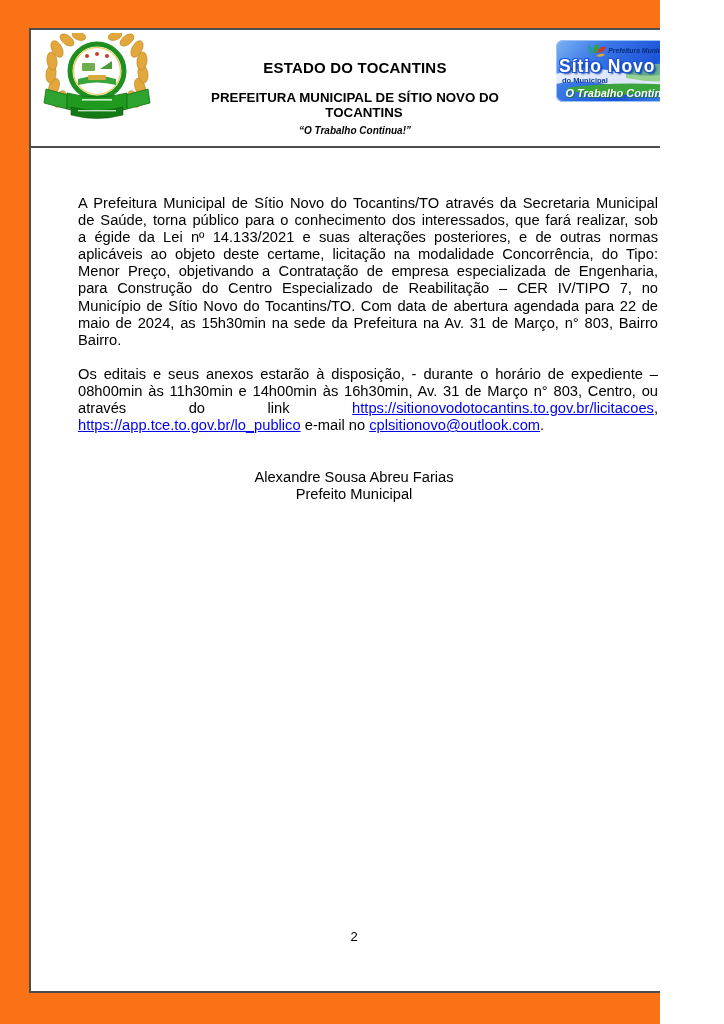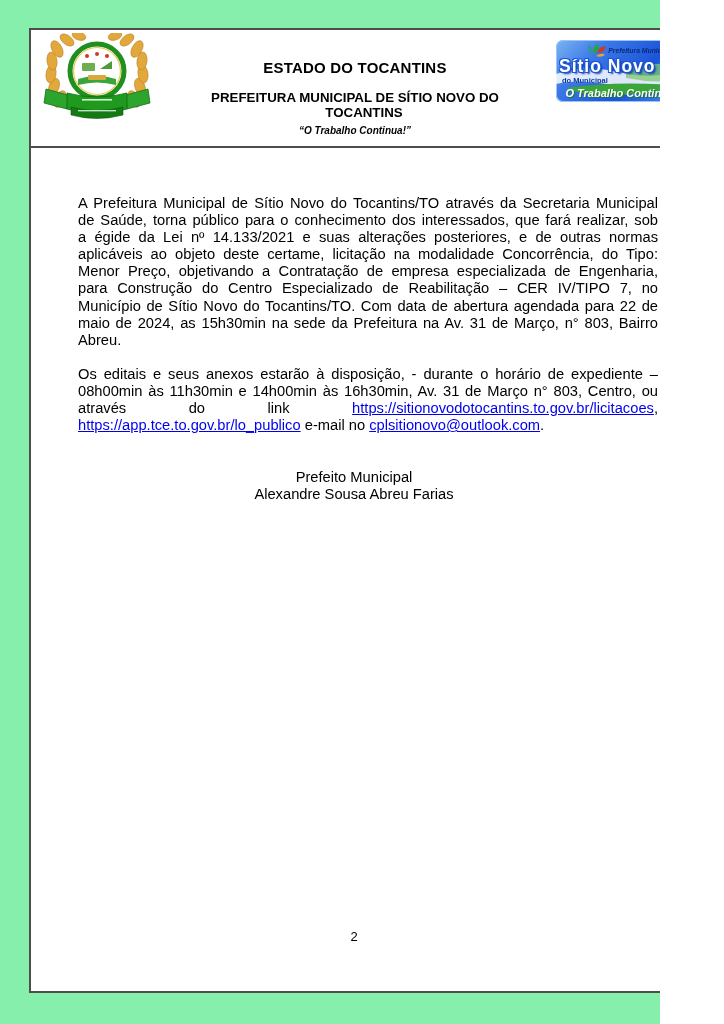--- a/index.html
+++ b/index.html
@@ -1,17 +1,17 @@
 <!DOCTYPE html>
 <html><head>
 <meta charset="utf-8">
 <style>
   html,body { margin:0; padding:0; background:#fff; }
   .page {
-    position:relative; width:660px; height:1024px; background:#86efac;
+    position:relative; width:660px; height:1024px; background:#f97316;
     font-family:"Liberation Sans", sans-serif; color:#000; overflow:hidden;
   }
   .doc-border {
     position:absolute; left:29px; top:28px; width:665px; height:965px;
     box-sizing:border-box; border:2px solid #4d4d4d; background:#fff;
   }
   .separator {
     position:absolute; left:30px; top:146px; width:678px; height:2px;
     background:#4d4d4d;
   }
@@ -146,30 +146,30 @@
 
   <div class="body-text">
     <div class="ln">A Prefeitura Municipal de Sítio Novo do Tocantins/TO através da Secretaria Municipal</div>
     <div class="ln">de Saúde, torna público para o conhecimento dos interessados, que fará realizar, sob</div>
     <div class="ln">a égide da Lei nº 14.133/2021 e suas alterações posteriores, e de outras normas</div>
     <div class="ln">aplicáveis ao objeto deste certame, licitação na modalidade Concorrência, do Tipo:</div>
     <div class="ln">Menor Preço, objetivando a Contratação de empresa especializada de Engenharia,</div>
     <div class="ln">para Construção do Centro Especializado de Reabilitação – CER IV/TIPO 7, no</div>
     <div class="ln">Município de Sítio Novo do Tocantins/TO. Com data de abertura agendada para 22 de</div>
     <div class="ln">maio de 2024, as 15h30min na sede da Prefeitura na Av. 31 de Março, n° 803, Bairro</div>
-    <div class="ln-last">Abreu.</div>
+    <div class="ln-last">Bairro.</div>
 
     <div class="spacer1"></div>
 
     <div class="ln">Os editais e seus anexos estarão à disposição, - durante o horário de expediente –</div>
     <div class="ln">08h00min às 11h30min e 14h00min às 16h30min, Av. 31 de Março n° 803, Centro, ou</div>
     <div class="ln"><span>através do link </span><a class="doclink">https://sitionovodotocantins.to.gov.br/licitacoes</a><span>,</span></div>
     <div class="ln-last"><a class="doclink">https://app.tce.to.gov.br/lo_publico</a><span> e-mail no </span><a class="doclink">cplsitionovo@outlook.com</a><span>.</span></div>
 
     <div class="spacer2"></div>
 
+    <div class="sig">Alexandre Sousa Abreu Farias</div>
     <div class="sig">Prefeito Municipal</div>
-    <div class="sig">Alexandre Sousa Abreu Farias</div>
   </div>
 
   <div class="page-num">2</div>
 
 </div>
 
 </body></html>

